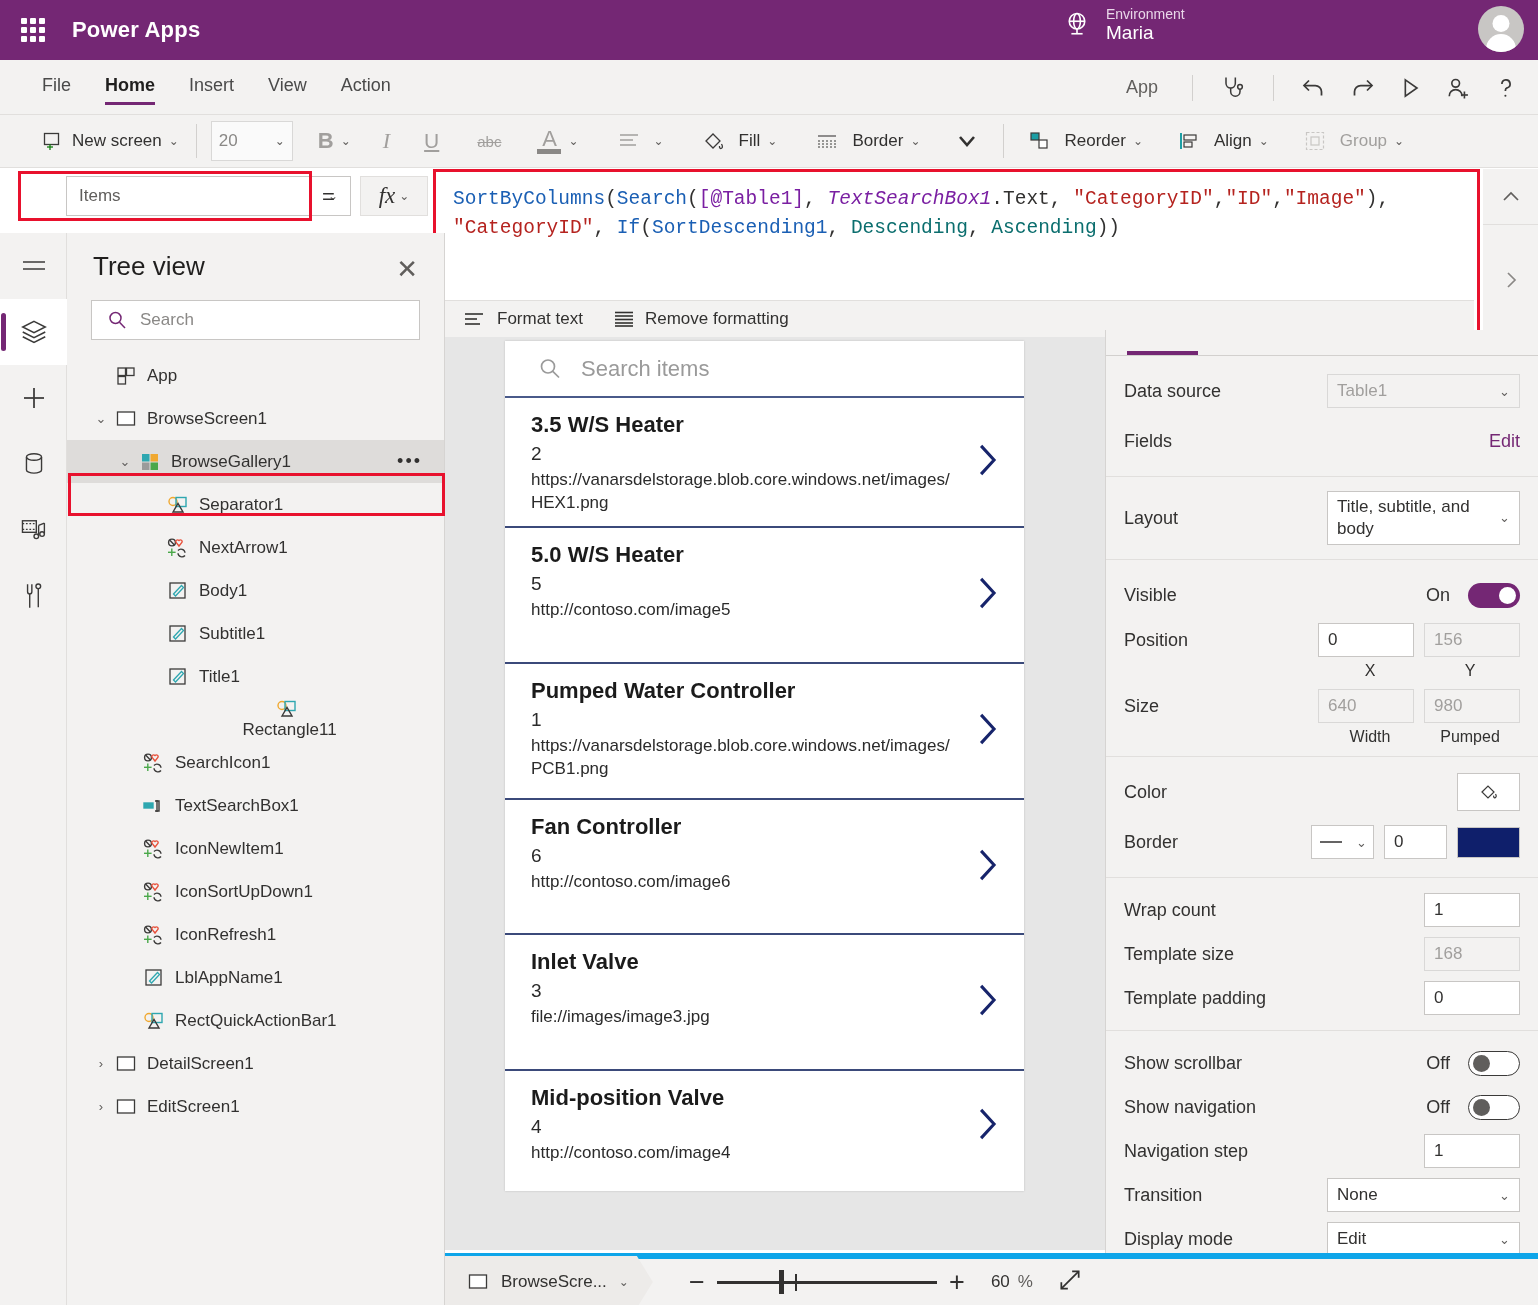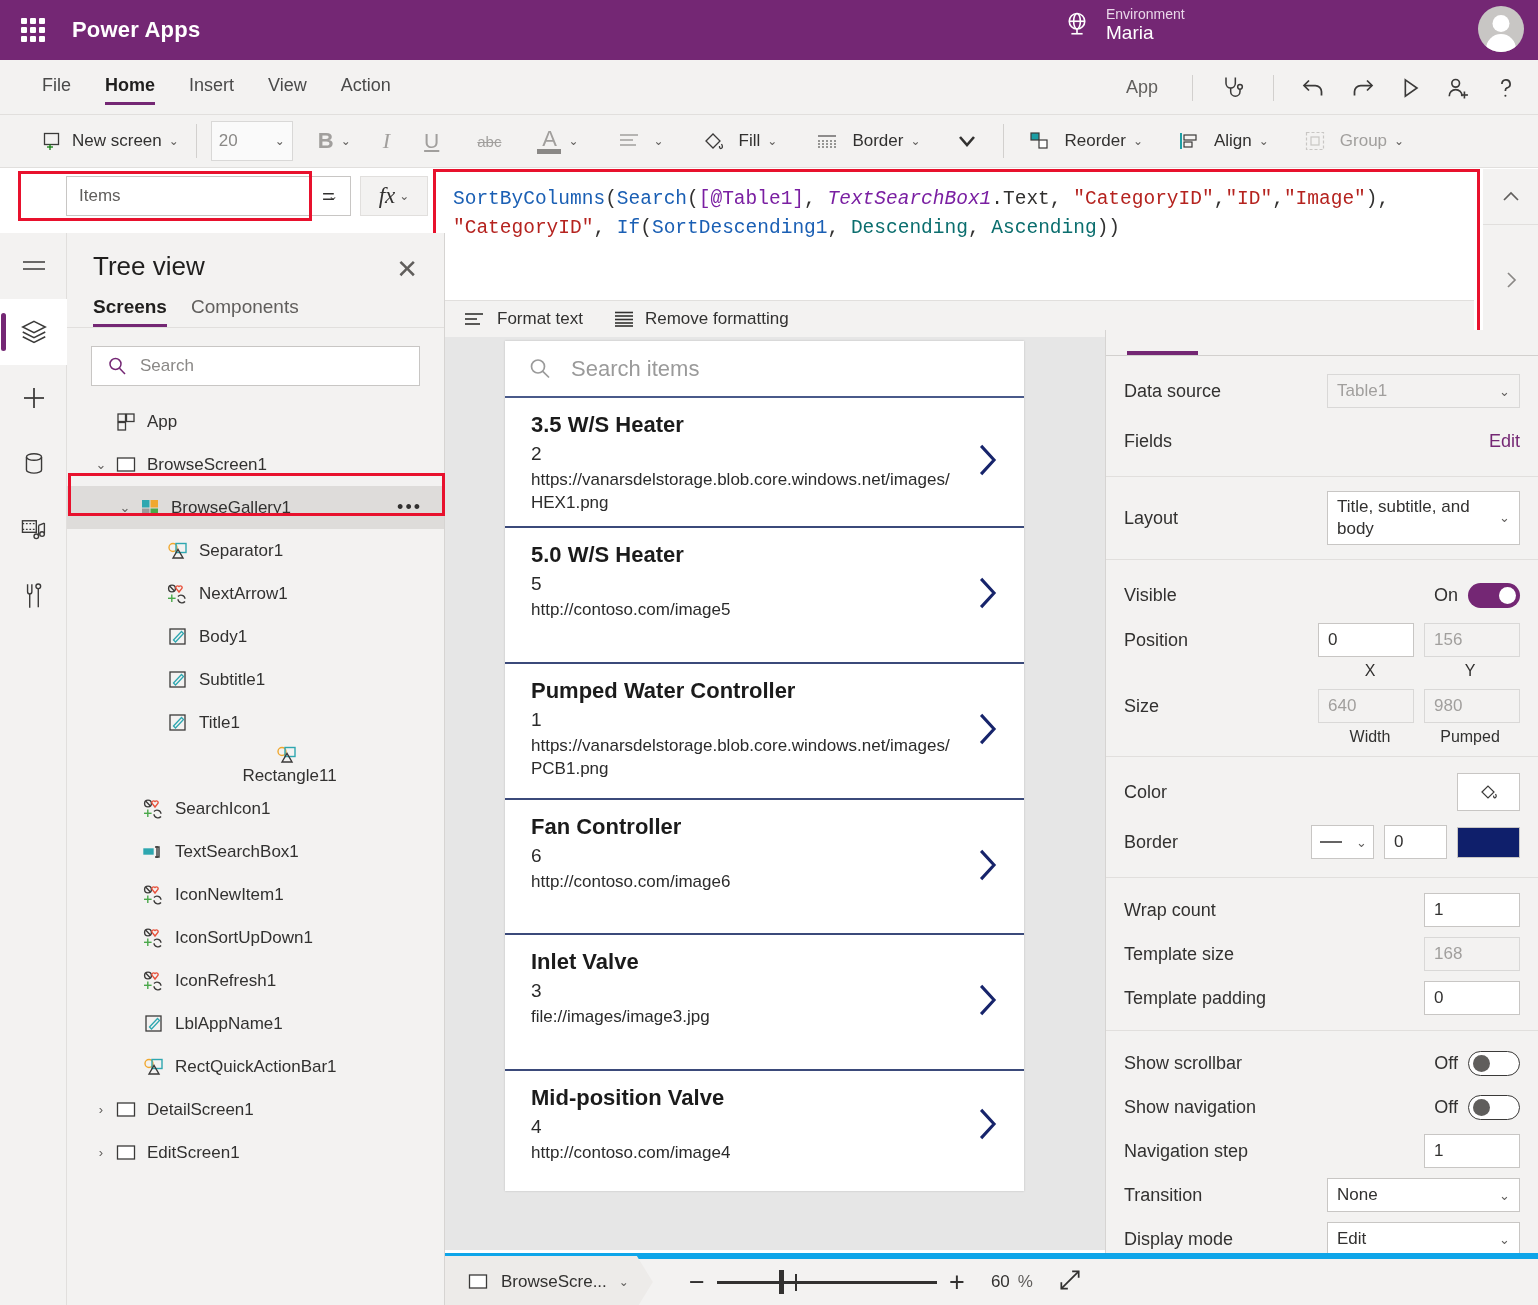--- a/index.html
+++ b/index.html
@@ -173,38 +173,38 @@
   
   .canvas {
     position: absolute; left: 445px; top: 337px; width: 660px; height: 913px;
     background: #e6e6e6;
   }
   .phone {
     position: absolute; left: 60px; top: 4px; width: 519px; height: 850px;
     background: #fff; box-shadow: 0 0 2px rgba(0,0,0,.18);
   }
   .searchbar { height: 57px; display: flex; align-items: center; gap: 18px;
-    padding: 0 22px; border-bottom: 2px solid #4a5a8a; }
+    padding: 0 32px; border-bottom: 2px solid #4a5a8a; }
   .searchbar .sph { font-size: 22px; color: #9a9a9a; }
   .gitem { position: relative; border-bottom: 2px solid #3b4a7a; padding: 14px 70px 12px 26px; }
   .gitem .gtitle { font-size: 22px; font-weight: bold; color: #1b1b1b; margin-bottom: 5px; }
   .gitem .gsub { font-size: 19px; color: #2b2b2b; margin-bottom: 3px; }
   .gitem .gbody { font-size: 17px; color: #2b2b2b; line-height: 23px; word-break: break-all; }
   .gitem .garrow { position: absolute; right: 20px; top: 50%; transform: translateY(-50%); }
 
   
   .props {
     position: absolute; left: 1105px; top: 330px; width: 433px; height: 975px;
     background: #f3f2f1; border-left: 1px solid #d6d4d2;
   }
   .props-tabstrip { height: 26px; position: relative; border-bottom: 1px solid #d2d0ce; }
   .props-tabstrip::after { content: ""; position: absolute; left: 21px; bottom: 0;
     width: 71px; height: 4px; background: #742774; }
   .psec { border-bottom: 1px solid #e1dfdd; padding: 10px 0; }
-  .prow { display: flex; align-items: center; min-height: 50px; padding: 0 18px 0 18px; }
+  .prow { display: flex; align-items: center; min-height: 50px; padding: 0 18px 0 18px; gap: 8px; }
   .plabel { font-size: 18px; color: #323130; flex: 1; }
   .pctl { display: flex; align-items: center; gap: 10px; }
   .sel-box {
     width: 193px; min-height: 34px; background: #fff; border: 1px solid #c8c6c4;
     display: flex; align-items: center; justify-content: space-between;
     padding: 4px 9px; font-size: 17px; color: #323130;
   }
   .sel-box.disabled { background: #f3f2f1; border-color: #d9d8d7; color: #a19f9d; }
   .sel-box .cv { color: #605e5c; font-size: 13px; flex: none; margin-left: 8px; }
   .num-box {
@@ -554,24 +554,20 @@
           <path d="M15 7.5 v17"></path>
       </svg>
     </div>
   </div>
 
   <div class="tree">
     <div class="tree-head">
       <div class="tree-title">Tree view</div>
       <div class="tree-close">✕</div>
     </div>
-    <div class="tree-tabs">
-      <div class="tree-tab active">Screens</div>
-      <div class="tree-tab">Components</div>
-    </div>
     <div class="tree-search">
       <svg width="22" height="22" viewBox="0 0 22 22" fill="none" stroke="#742774" stroke-width="1.5">
         <circle cx="9.5" cy="9" r="5.5"></circle>
           <line x1="13.5" y1="13.2" x2="19" y2="19"></line>
       </svg>
       <span class="ph">Search</span>
     </div>
 
     <div class="tree-list">
 

